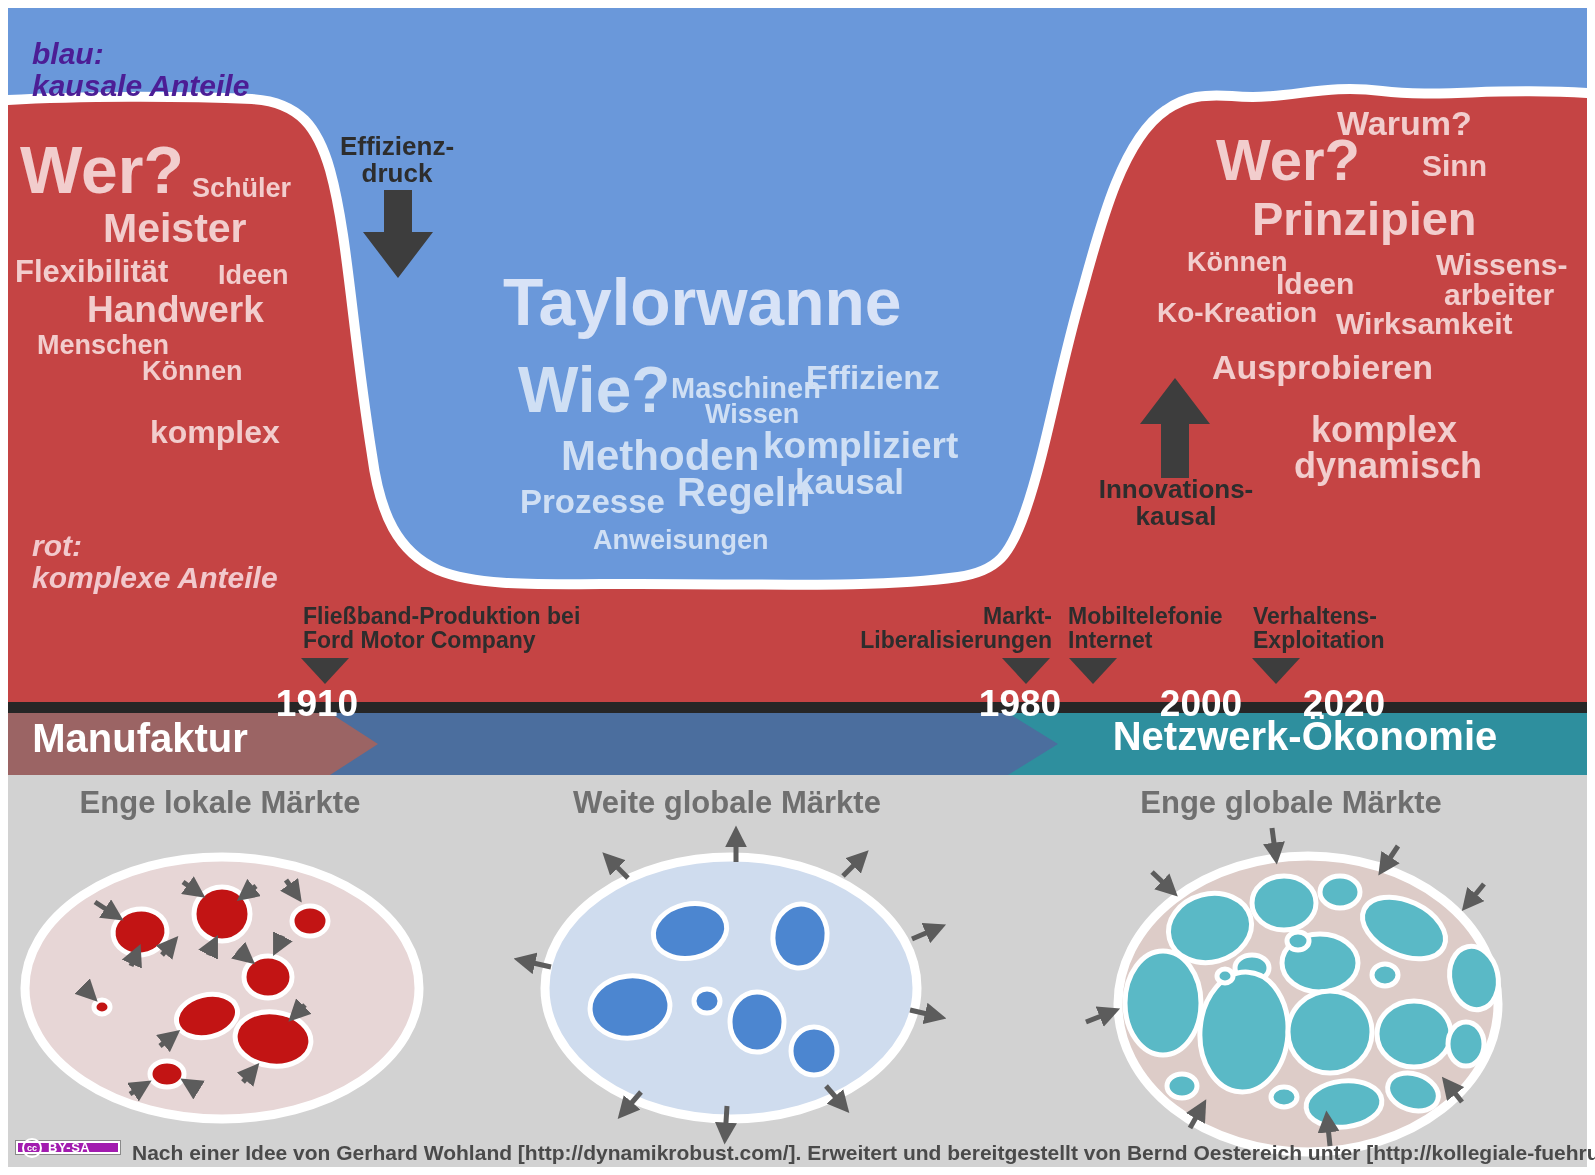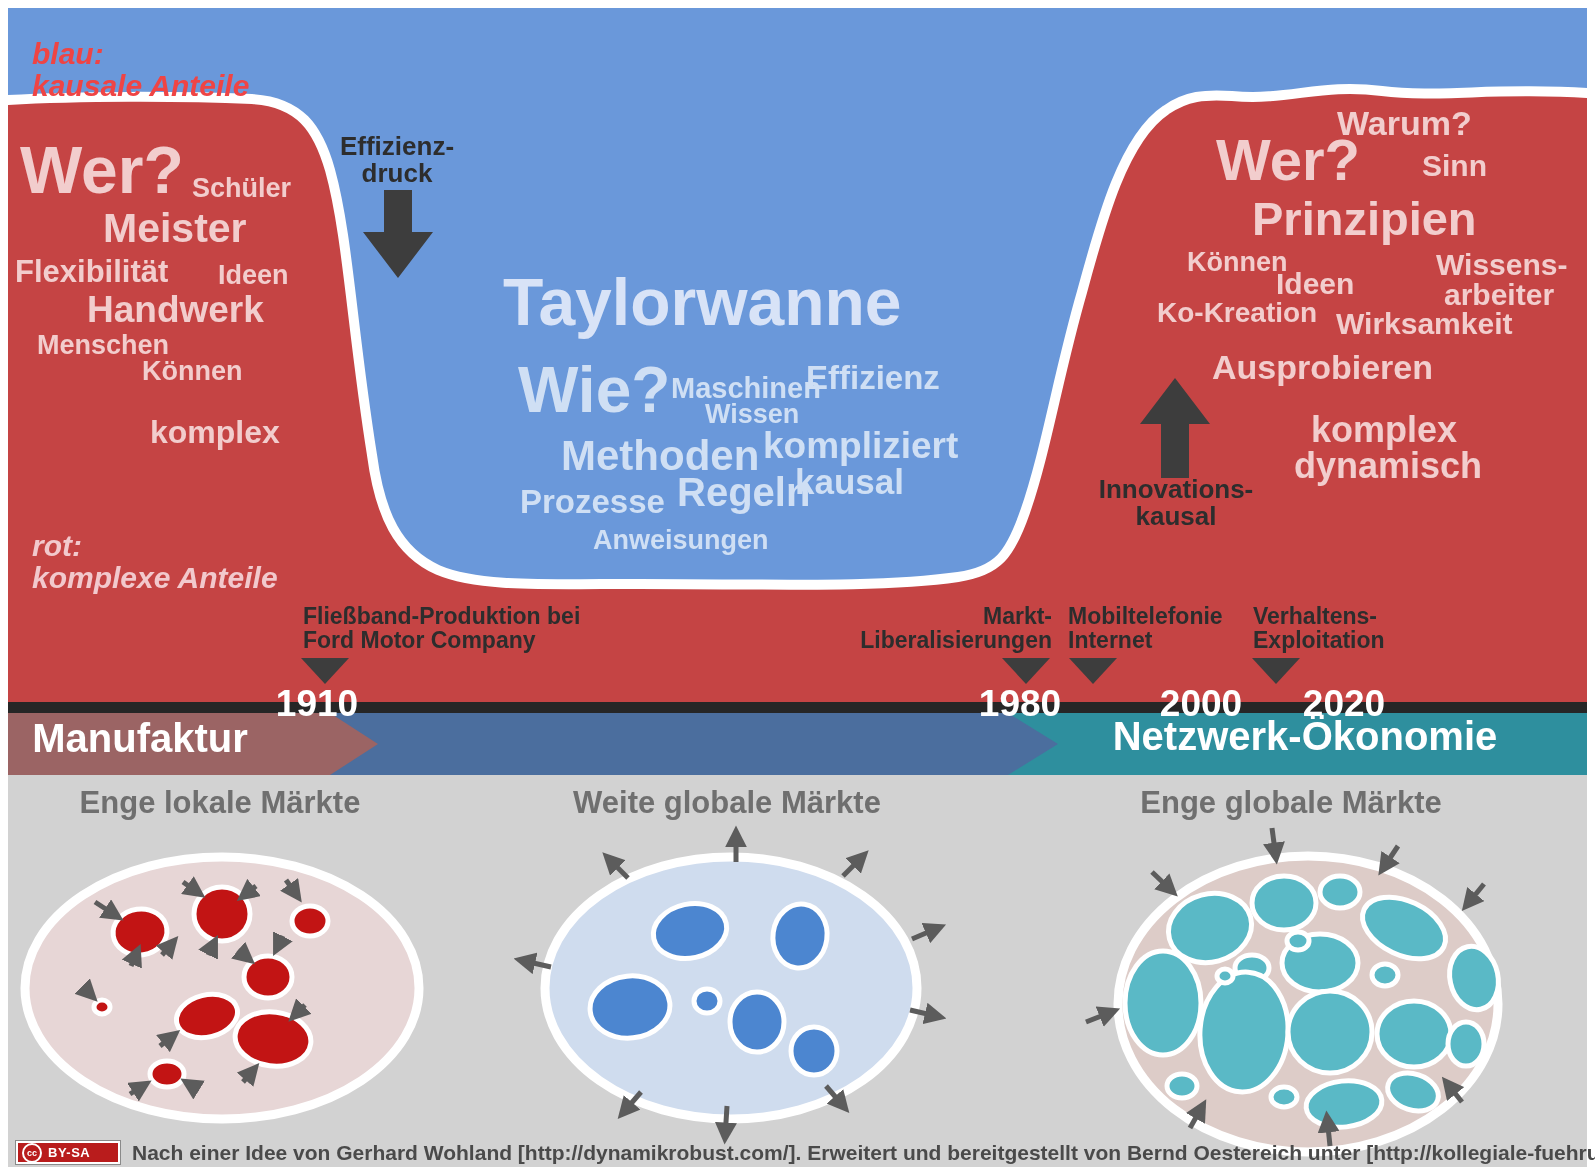--- a/index.html
+++ b/index.html
@@ -9,21 +9,21 @@
   .txt{position:absolute;font-weight:700;line-height:1.05;white-space:pre-line;}
   .pink{color:#f2cdcd;}
   .lblue{color:#cfdff4;}
   .dark{color:#2d2d2d;}
   .white{color:#ffffff;}
   .gray{color:#6f6f6f;}
   .italic{font-style:italic;}
   .ctr{text-align:center;}
   .rgt{text-align:right;}
   .nowrap{white-space:nowrap;}
-  #cc-badge{position:absolute;left:15px;top:1140px;width:106px;height:25px;background:#b91c1c;
+  #cc-badge{position:absolute;left:15px;top:1140px;width:106px;height:15px;background:#a21caf;
             border:1px solid #8a8a8a;box-shadow:inset 0 0 0 2px #fff;display:flex;align-items:center;
             gap:6px;padding:0 6px;box-sizing:border-box;}
   #cc-badge .circ{width:16px;height:16px;border:2px solid #fff;border-radius:50%;color:#fff;
             font-size:9px;font-weight:700;display:flex;align-items:center;justify-content:center;}
   #cc-badge .lic{color:#fff;font-size:13px;font-weight:700;letter-spacing:.5px;}
   #footer-credit{position:absolute;left:132px;top:1141px;font-size:21px;font-weight:700;color:#4a4a4a;white-space:nowrap;}
 </style>
 </head>
 <body>
 
@@ -169,21 +169,21 @@
       <line x1="1398" y1="846" x2="1382" y2="870"></line>
       <line x1="1484" y1="884" x2="1466" y2="906"></line>
       <line x1="1086" y1="1022" x2="1114" y2="1011"></line>
       <line x1="1190" y1="1128" x2="1203" y2="1105"></line>
       <line x1="1330" y1="1146" x2="1327" y2="1117"></line>
       <line x1="1462" y1="1102" x2="1446" y2="1082"></line>
     </g>
   </g>
 </svg>
 
-<div class="txt italic" style="left:32px;top:38px;font-size:30px;color:#ef4444;">blau:
+<div class="txt italic" style="left:32px;top:38px;font-size:30px;color:#4c1d95;">blau:
 kausale Anteile</div>
 <div class="txt italic" style="left:32px;top:530px;font-size:30px;color:#f2c9cd;">rot:
 komplexe Anteile</div>
 
 <div class="txt dark ctr" style="left:322px;top:133px;width:150px;font-size:26px;">Effizienz-
 druck</div>
 <div class="txt dark ctr" style="left:1090px;top:476px;width:172px;font-size:26px;">Innovations-
 kausal</div>
 
 <div class="txt pink nowrap" style="left:20px;top:136px;font-size:66px;">Wer?</div>

